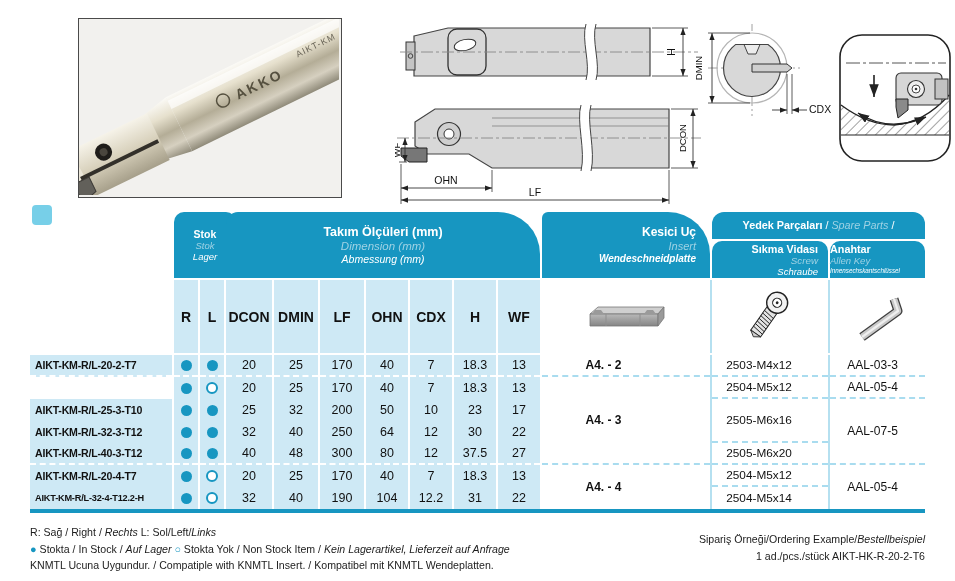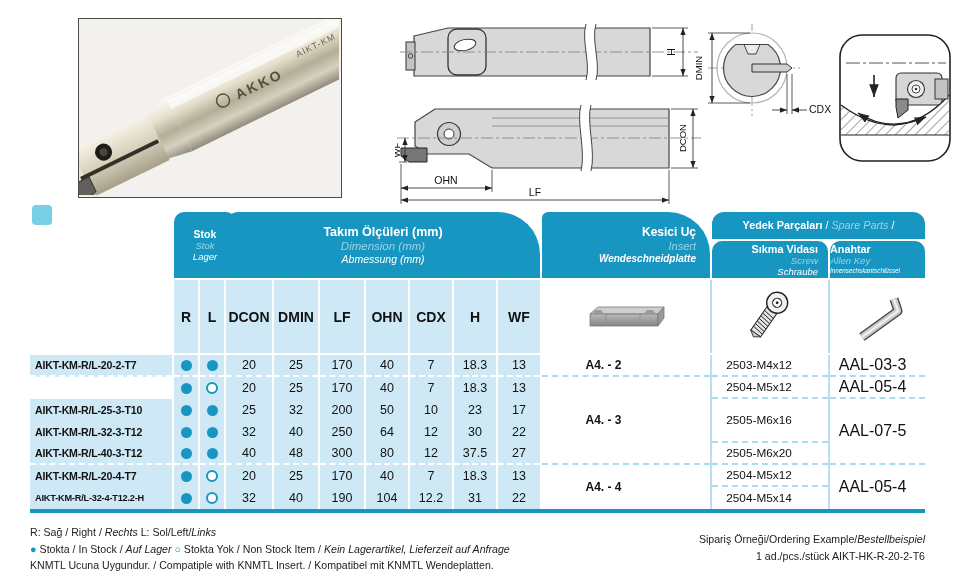--- a/index.html
+++ b/index.html
@@ -57,21 +57,21 @@
   .vline{box-shadow:-2px 0 0 #B5E0F0;}
 
   #rows-grid{position:absolute;left:0;top:150px;display:grid;column-gap:2px;grid-auto-rows:22px;
              grid-template-columns:142px 24px 24px 46px 44px 44px 42px 42px 42px 42px 168px 116px 95px;}
   .cell{display:flex;align-items:center;justify-content:center;color:#111;box-sizing:border-box;}
   .num{font-size:12.5px;}
   .code{justify-content:flex-start;padding-left:5px;font-weight:bold;font-size:10.6px;letter-spacing:-0.2px;}
   .csmall{font-size:9.2px;}
   .ins{font-weight:bold;font-size:12px;padding-right:45px;}
   .scr{font-size:11.8px;padding-right:22px;}
-  .alln{font-size:16px;padding-right:10px;}
+  .alln{font-size:12px;padding-right:10px;}
   .gdash{border-bottom:2px dashed #fff;}
   .wdash{border-bottom:2px dashed #A9DCEF;}
   .dot{width:11px;height:11px;border-radius:50%;background:#1796C1;display:inline-block;}
   .dot.open{width:8px;height:8px;background:#fff;border:2px solid #1796C1;}
 
   #teal-bar{position:absolute;left:0;top:304px;width:895px;height:4px;background:#1796C1;}
 
   
   #fnotes{left:30px;top:524px;font-size:10.6px;color:#1c1c1c;}
   .fline{line-height:16.5px;}

